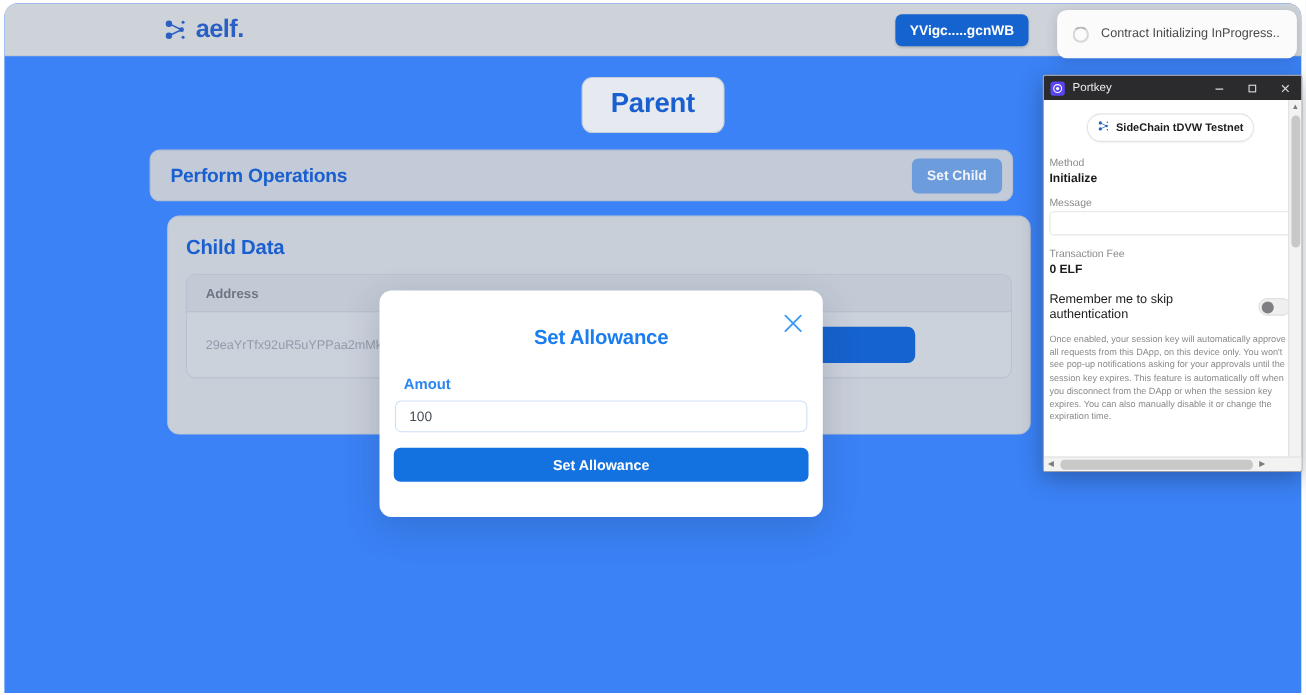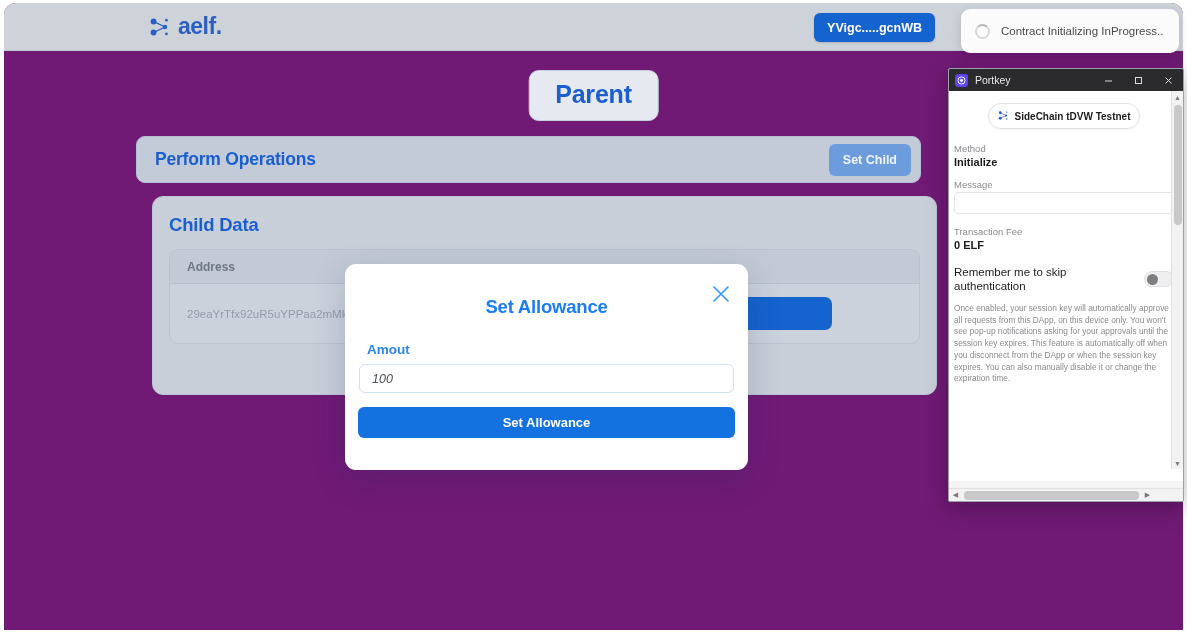--- a/index.html
+++ b/index.html
@@ -13,21 +13,21 @@
     position: relative;
     width: 1187px; height: 632px;
     background: #ffffff;
   }
 
   
   .page-surface {
     position: absolute;
     left: 4px; top: 3px;
     width: 1179px; height: 627px;
-    background: #701a75;
+    background: #3b82f6;
     border-top-left-radius: 12px;
     border-top-right-radius: 12px;
     overflow: hidden;
   }
 
   
   .appbar {
     position: absolute; left: 0; top: 0;
     width: 100%; height: 48px;
     background: #ced3da;
@@ -182,37 +182,36 @@
   }
   .amount-input {
     position: absolute; left: 14px; top: 100px;
     width: 375px; height: 29px;
     border: 1px solid #cfe0f5; border-radius: 6px;
     background: #fff;
     font-family: "Liberation Sans", sans-serif;
     font-size: 12.5px; color: #4a4f57;
     padding: 0 12px;
     outline: none;
-    font-style: italic;
   }
   .submit-btn {
     position: absolute; left: 13px; top: 143px;
     width: 377px; height: 31px;
     background: #1472e0; color: #fff;
     border: none; border-radius: 6px;
     font-family: "Liberation Sans", sans-serif;
     font-size: 13px; font-weight: 700;
     cursor: pointer;
   }
 
   
   .portkey {
     position: absolute;
     left: 948px; top: 68px;
-    width: 236px; height: 434px;
+    width: 236px; height: 361px;
     background: #f4f4f4;
     border: 1px solid #9aa0a6;
     border-radius: 2px;
     box-shadow: 0 6px 22px rgba(0,0,0,.28);
     z-index: 50;
     overflow: hidden;
   }
   .pk-titlebar {
     height: 22px; background: #2b2b2d;
     display: flex; align-items: center;

